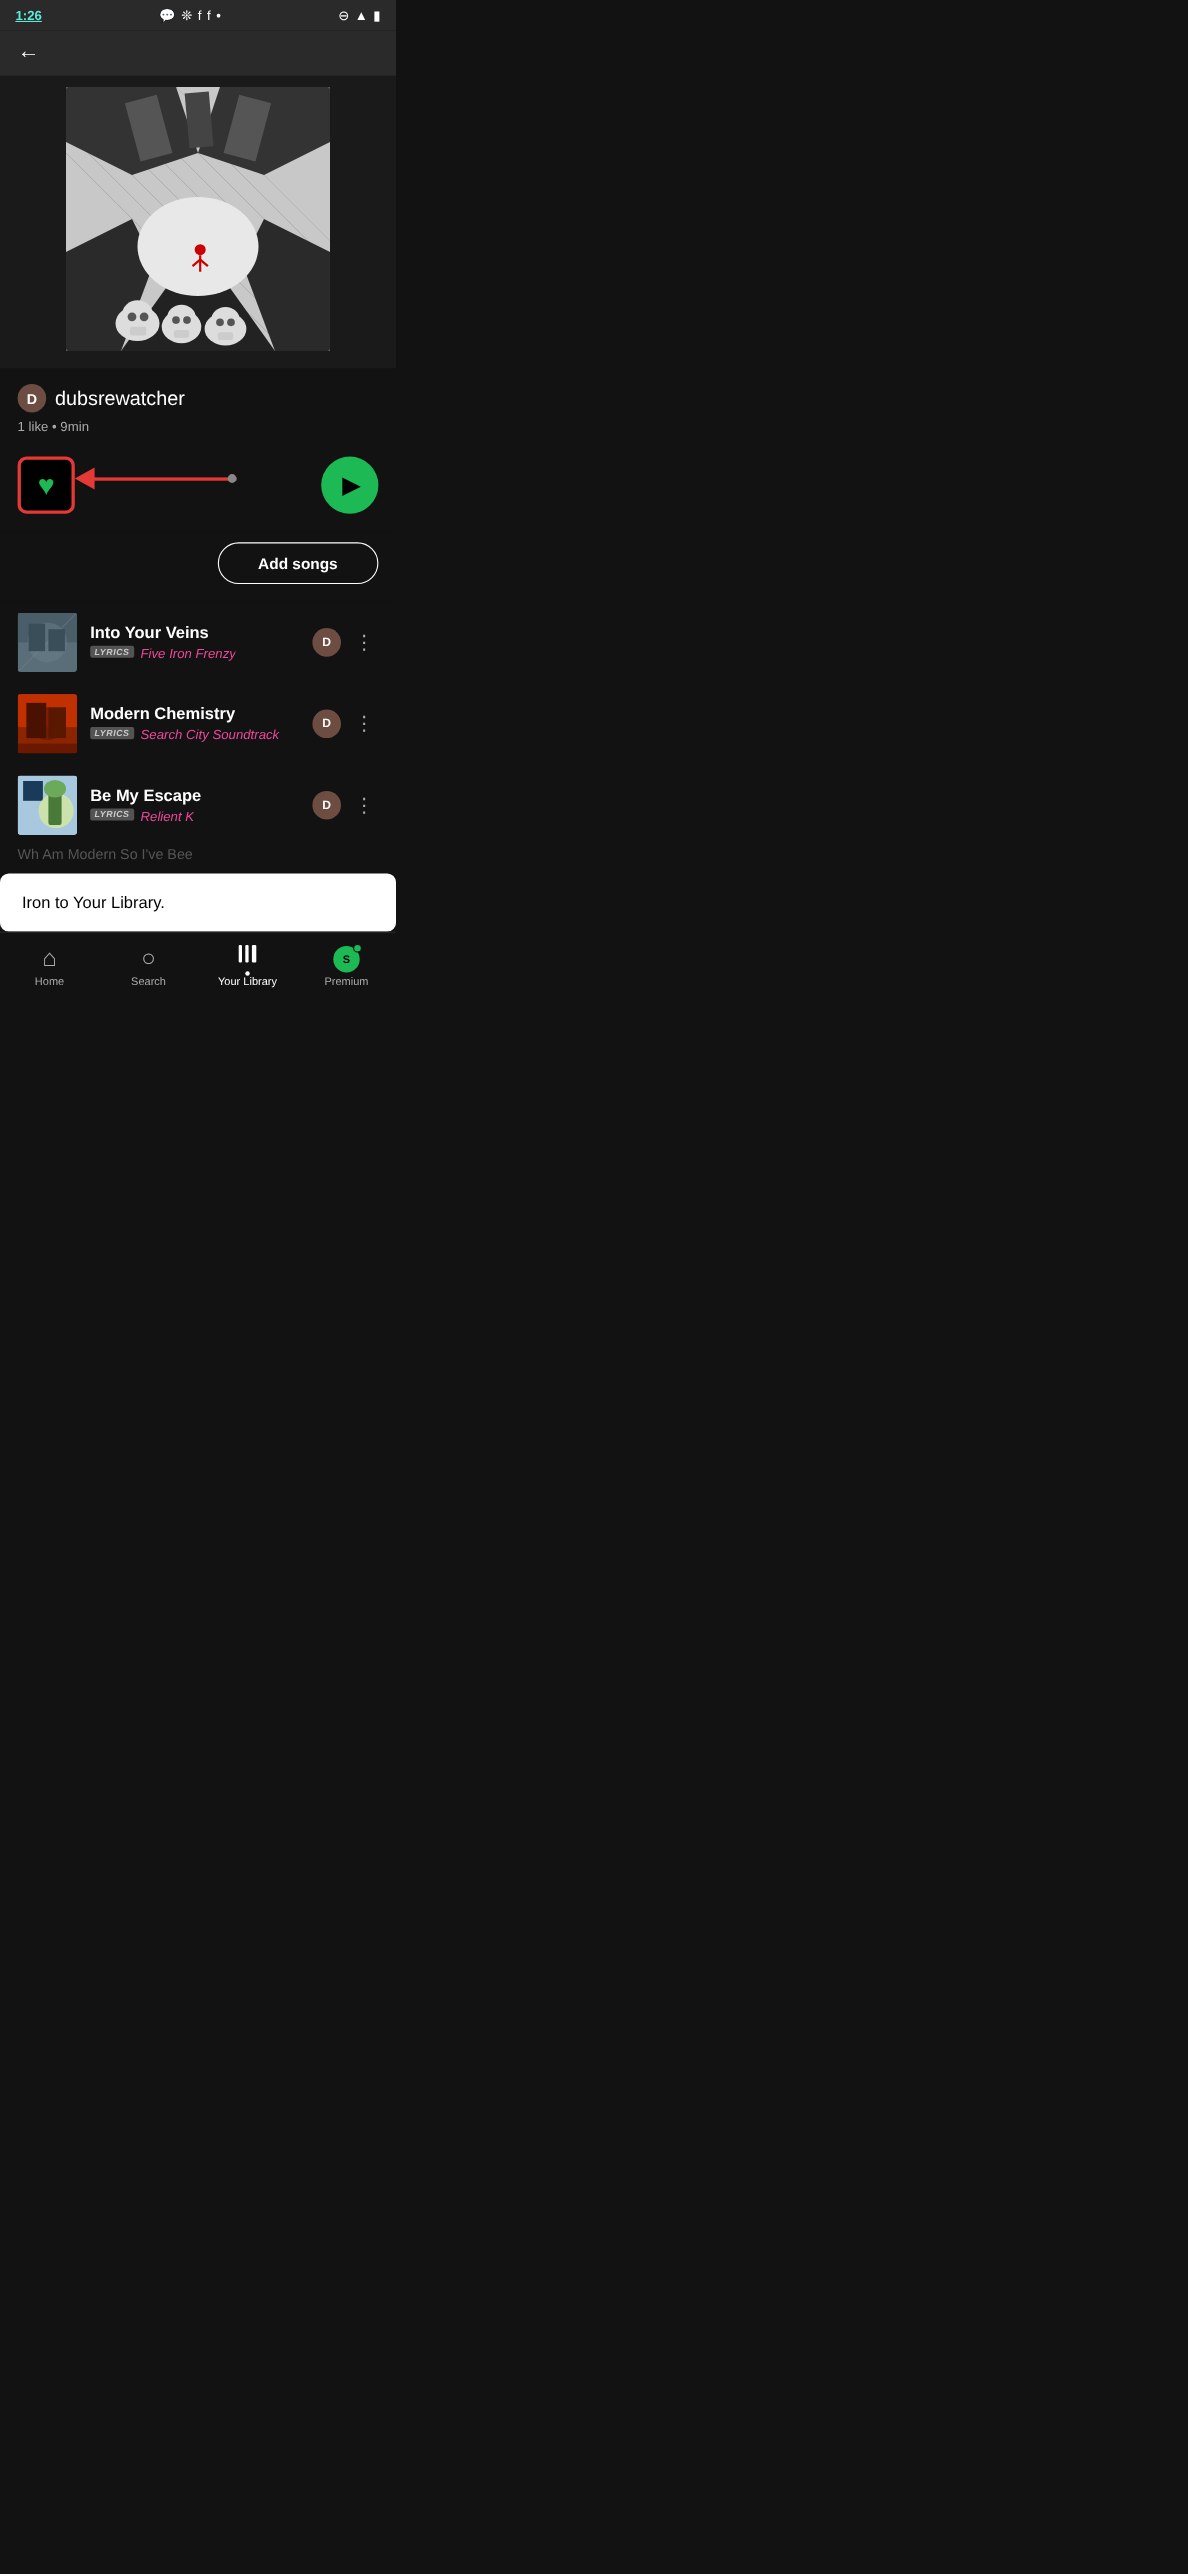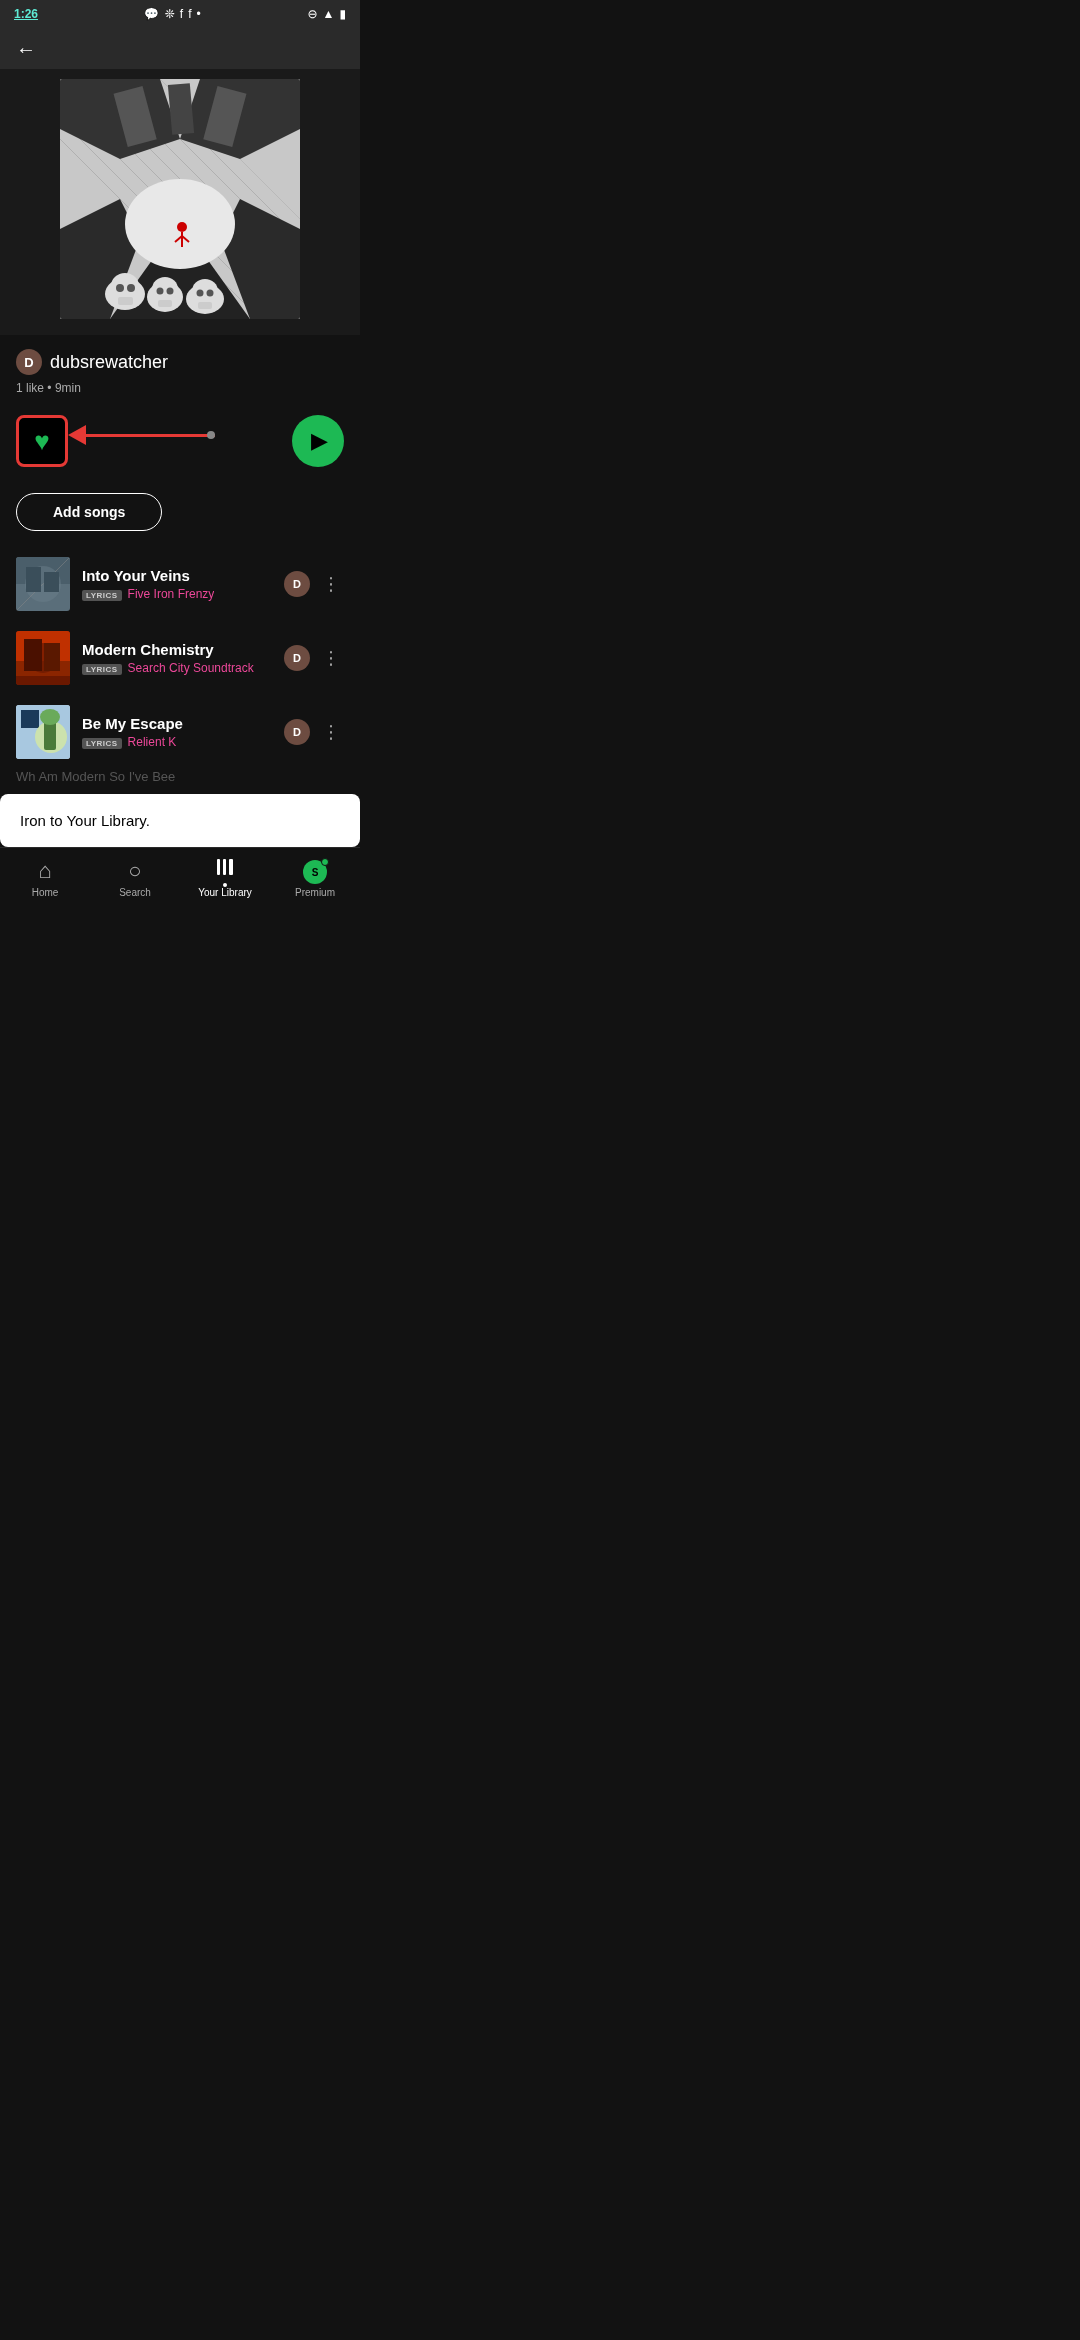--- a/index.html
+++ b/index.html
@@ -192,21 +192,21 @@
     }
     .play-icon {
       color: #000;
       font-size: 22px;
       margin-left: 3px;
     }
 
     
     .add-songs-area {
       display: flex;
-      justify-content: flex-start;
+      justify-content: flex-end;
       padding: 10px 16px 16px;
       background: #121212;
     }
     .add-songs-btn {
       border: 1.5px solid #fff;
       background: transparent;
       color: #fff;
       border-radius: 50px;
       padding: 10px 36px;
       font-size: 14px;
@@ -245,22 +245,23 @@
       font-size: 15px;
       font-weight: 600;
       color: #fff;
       margin-bottom: 3px;
       white-space: nowrap;
       overflow: hidden;
       text-overflow: ellipsis;
     }
     .song-meta {
       display: flex;
-      align-items: flex-end;
+      align-items: flex-start;
       gap: 6px;
+      font-style: italic;
     }
     .lyrics-badge {
       background: #535353;
       color: #ccc;
       font-size: 8px;
       font-weight: 700;
       padding: 1px 4px;
       border-radius: 2px;
       letter-spacing: 0.5px;
       text-transform: uppercase;

